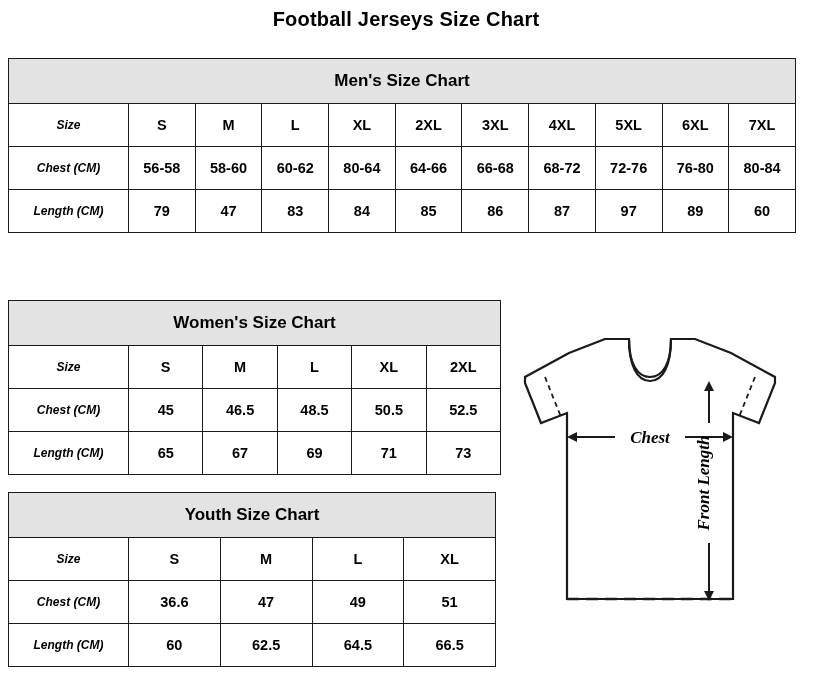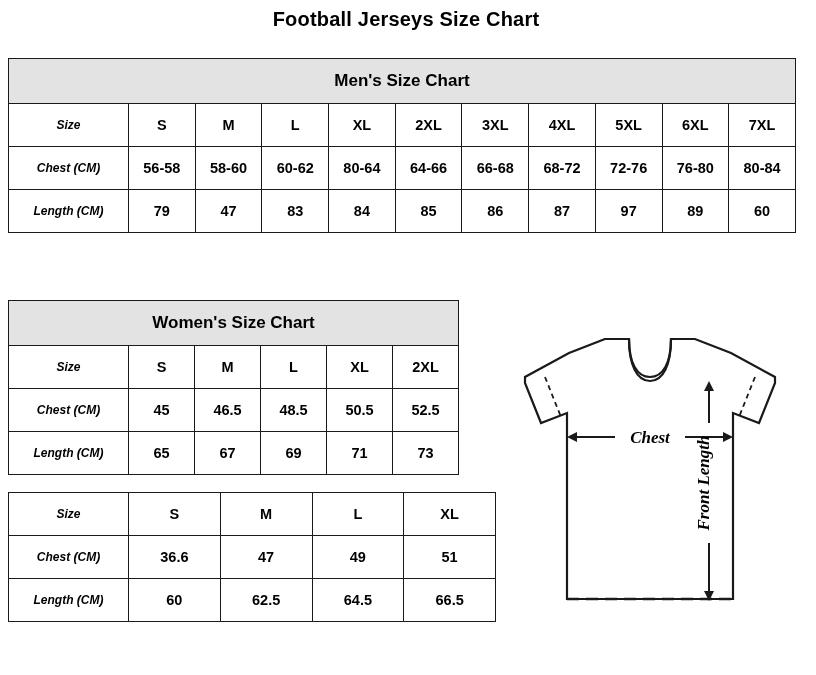--- a/index.html
+++ b/index.html
@@ -61,21 +61,21 @@
   #mens-table { width: 788px; }
   #mens-table col.c0 { width: 120px; }
 
   
   #womens-table-wrap {
     position: absolute;
     left: 8px;
     top: 300px;
     width: 488px;
   }
-  #womens-table { width: 451px; }
+  #womens-table { width: 493px; }
   #womens-table col.c0 { width: 120px; }
 
   
   #youth-table-wrap {
     position: absolute;
     left: 8px;
     top: 492px;
     width: 488px;
   }
   #youth-table { width: 488px; }
@@ -212,20 +212,23 @@
 <div id="youth-table-wrap">
   <table class="size-table" id="youth-table">
     <colgroup>
       <col class="c0">
         <col>
         <col>
         <col>
         <col>
     </colgroup>
     <tbody>
+      <tr class="header-row">
+        <td colspan="5">Youth Size Chart</td>
+      </tr>
       <tr>
         <td class="label-col">Size</td>
         <td>S</td>
         <td>M</td>
         <td>L</td>
         <td>XL</td>
       </tr>
       <tr>
         <td class="label-col">Chest (CM)</td>
         <td>36.6</td>

